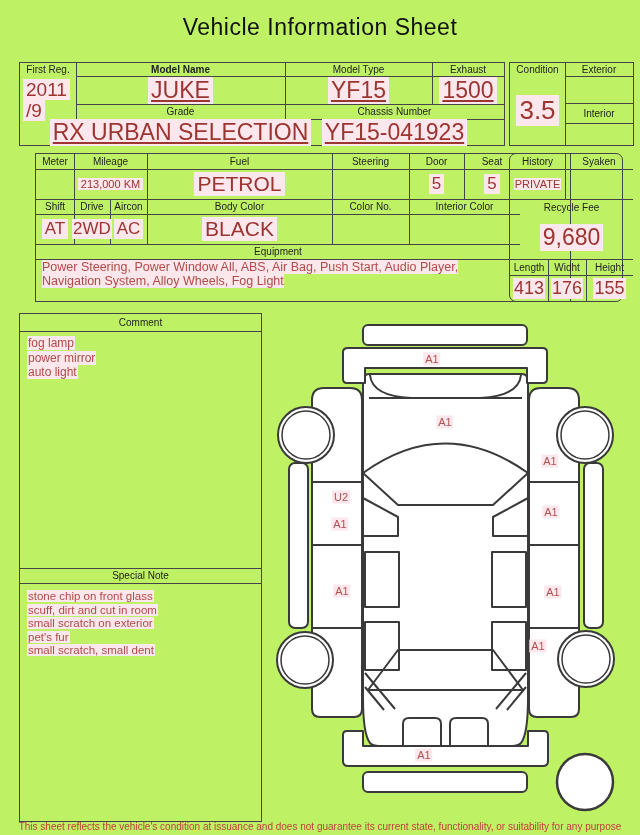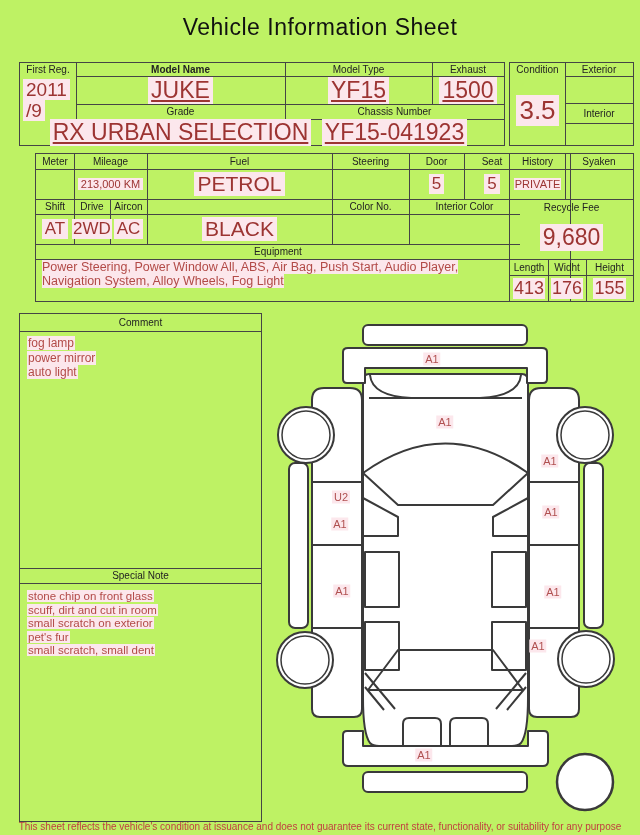--- a/index.html
+++ b/index.html
@@ -140,35 +140,36 @@
     <div class="cell lbl" style="left:38px;top:45px;width:36px;height:15px;">Drive</div>
     <div class="cell red midval" style="left:38px;top:60px;width:36px;height:30px;">
         <span class="hl" style="padding:0 1px;">2WD</span>
       </div>
 
     <div class="cell lbl" style="left:74px;top:45px;width:37px;height:15px;">Aircon</div>
     <div class="cell red midval" style="left:74px;top:60px;width:37px;height:30px;">
         <span class="hl">AC</span>
       </div>
 
+    <div class="cell lbl" style="left:111px;top:45px;width:185px;height:15px;">Body Color</div>
     <div class="cell red hugeval" style="left:111px;top:60px;width:185px;height:30px;">
         <span class="hl">BLACK</span>
       </div>
 
     <div class="cell lbl" style="left:296px;top:45px;width:77px;height:15px;">Color No.</div>
     <div class="cell" style="left:296px;top:60px;width:77px;height:30px;"></div>
 
     <div class="cell lbl" style="left:373px;top:45px;width:111px;height:15px;">Interior Color</div>
     <div class="cell" style="left:373px;top:60px;width:111px;height:30px;"></div>
 
     <div class="cell lbl" style="left:0;top:90px;width:484px;height:15px;">Equipment</div>
     <div class="eq"><span class="hl" style="padding:0;">Power Steering, Power Window  All, ABS, Air Bag, Push Start, Audio Player, Navigation System, Alloy Wheels, Fog Light</span></div>
   </div>
 
-  <div class="box" style="left:509px;top:153px;width:125px;height:149px;">
+  <div class="box" style="left:509px;top:153px;width:114px;height:149px;border-radius:7px;">
     <div class="vline" style="left:55px;top:0;height:45px;"></div>
     <div class="hline" style="left:0;top:15px;width:123px;"></div>
     <div class="hline" style="left:0;top:45px;width:123px;"></div>
     <div class="hline" style="left:0;top:105px;width:123px;"></div>
     <div class="hline" style="left:0;top:121px;width:123px;"></div>
     <div class="vline" style="left:38px;top:105px;height:42px;"></div>
     <div class="vline" style="left:76px;top:105px;height:42px;"></div>
 
     <div class="cell lbl" style="left:0;top:0;width:55px;height:15px;">History</div>
     <div class="cell red smval" style="left:0;top:15px;width:55px;height:30px;">

